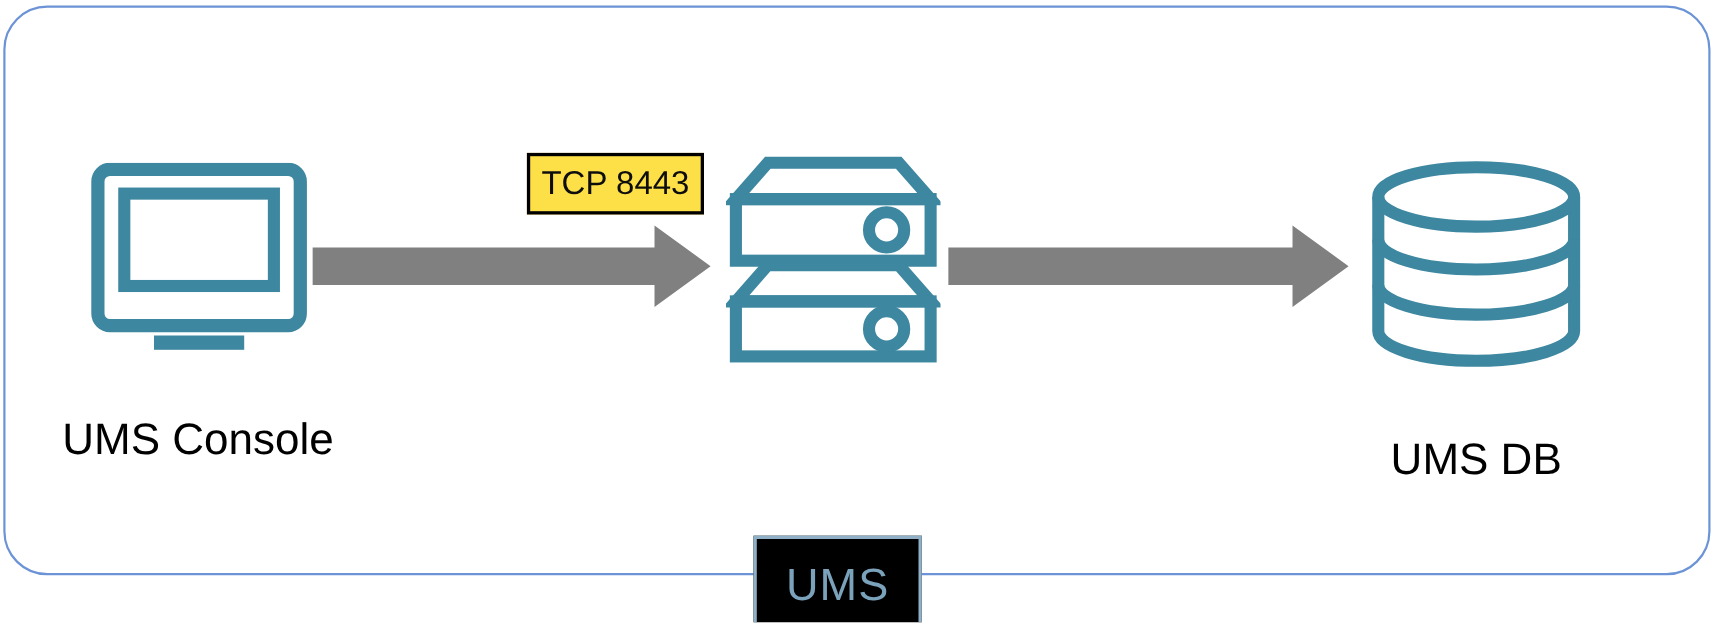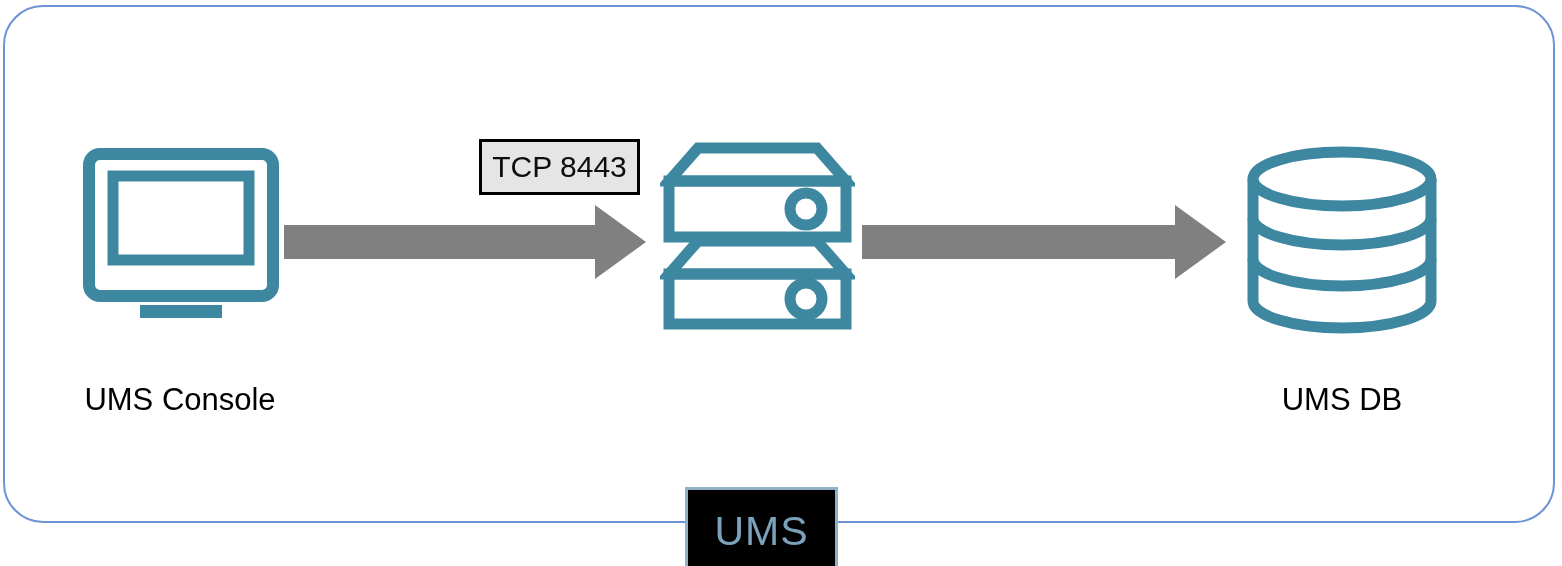--- a/index.html
+++ b/index.html
@@ -29,48 +29,48 @@
     box-sizing: border-box;
     background: transparent;
   }
   
   .node {
     position: absolute;
   }
   .node-label {
     position: absolute;
     text-align: center;
-    font-size: 31px;
+    font-size: 40px;
     color: #000000;
     line-height: 36px;
     white-space: nowrap;
     font-family: "Liberation Sans", sans-serif;
   }
   #console-icon  { left: 80px;  top: 148px; width: 200px; height: 175px; }
   #server-icon   { left: 660px; top: 140px; width: 195px; height: 192px; }
   #db-icon       { left: 1244px; top: 146px; width: 196px; height: 188px; }
 
   #console-label { left: 30px;   top: 382px; width: 300px; }
   #server-label  { left: 607px;  top: 382px; width: 300px; }
-  #db-label      { left: 1192px; top: 382px; width: 300px; }
+  #db-label      { left: 1192px; top: 400px; width: 300px; }
 
   
   .arrow {
     position: absolute;
     top: 202px;
     height: 80px;
   }
   #arrow-1 { left: 284px; width: 364px; }
   #arrow-2 { left: 862px; width: 366px; }
 
   
   .port-box {
     position: absolute;
     border: 3px solid #000000;
-    background: #e5e5e5;
+    background: #fde047;
     box-sizing: border-box;
     font-size: 30px;
     color: #0d0d0d;
     text-align: center;
     line-height: 1;
     display: flex;
     align-items: center;
     justify-content: center;
     white-space: nowrap;
     font-family: "Liberation Sans", sans-serif;

